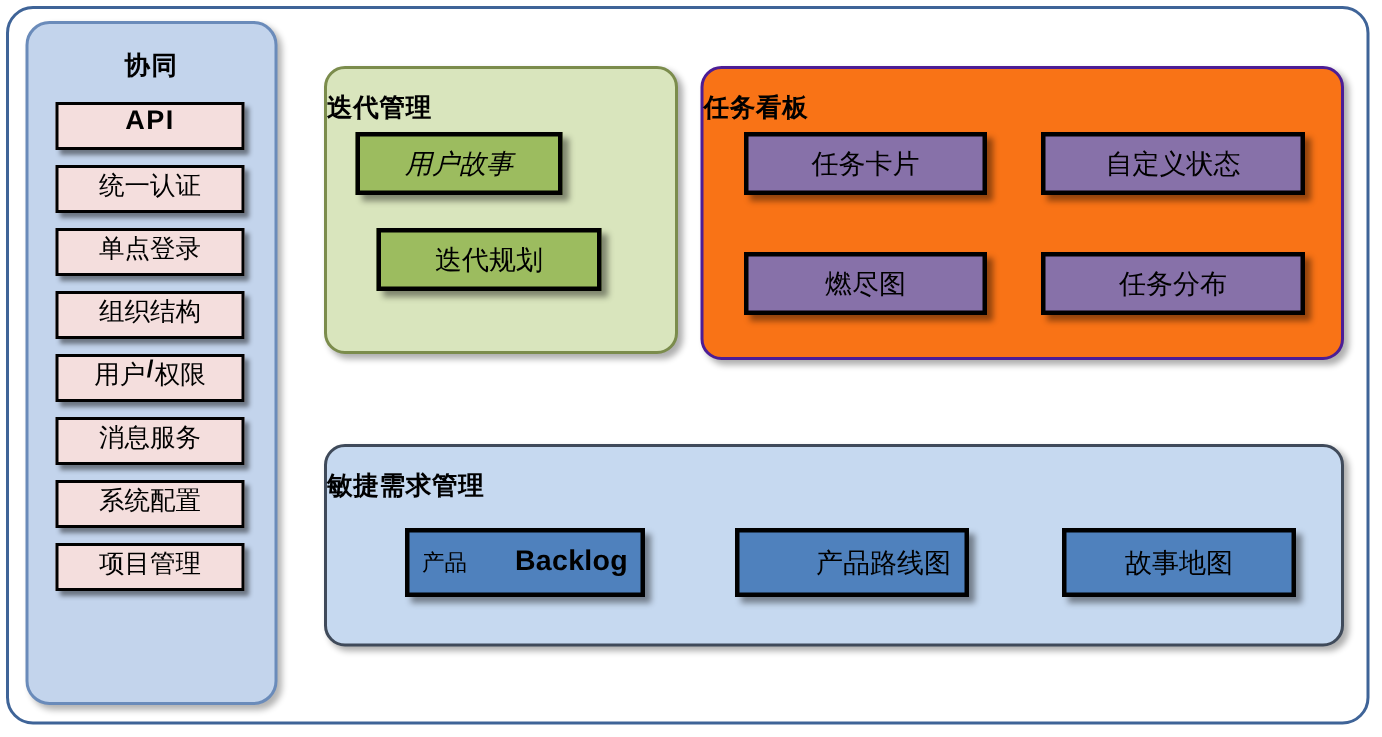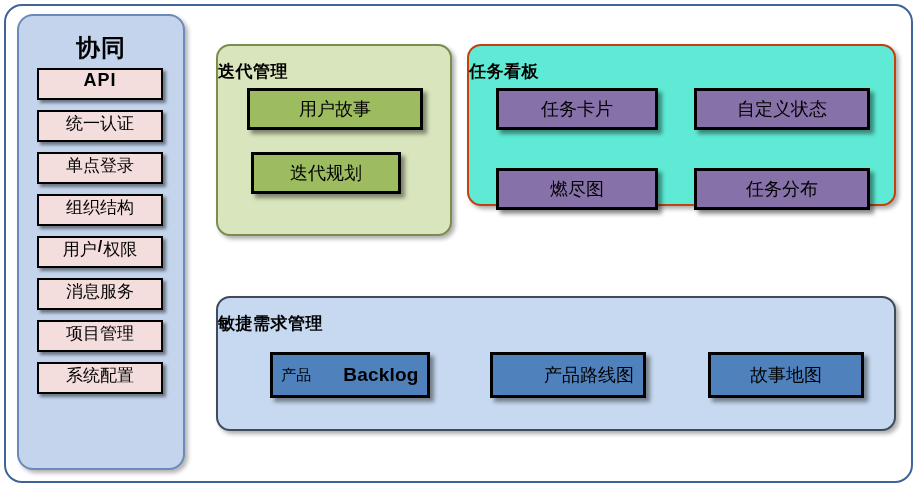--- a/index.html
+++ b/index.html
@@ -45,21 +45,21 @@
     border: 2px solid #6a8bba;
     border-radius: 16px;
     box-shadow: 3px 3px 4px rgba(0,0,0,0.30);
   }
   .sidebar-title {
     position: absolute;
     left: 0;
     top: 16px;
     width: 100%;
     text-align: center;
-    font-size: 24px;
+    font-size: 17px;
     font-weight: bold;
     color: #000000;
     letter-spacing: 1px;
   }
   .sidebar-items {
     position: absolute;
     left: 18px;
     top: 52px;
     width: 130px;
   }
@@ -117,23 +117,23 @@
     width: 236px;
     height: 192px;
     background: #d9e5bd;
     border: 2px solid #7b8c4c;
   }
   
   .group-taskboard {
     left: 467px;
     top: 44px;
     width: 429px;
-    height: 162px;
-    background: #5eead4;
-    border: 2px solid #c2410c;
+    height: 196px;
+    background: #f97316;
+    border: 2px solid #4c1d95;
   }
   
   .group-agile {
     left: 216px;
     top: 296px;
     width: 680px;
     height: 135px;
     background: #c6d9f0;
     border: 2px solid #3f4a5a;
   }
@@ -150,21 +150,21 @@
     font-family: "Liberation Serif", serif;
     font-size: 18px;
     color: #000000;
     white-space: nowrap;
   }
   .chip-green { background: #9cbc5f; }
   .chip-purple { background: #8771a9; }
   .chip-blue { background: #4f81bd; gap: 32px; }
 
   
-  .c-story   { left: 29px; top: 42px;  width: 176px; height: 42px; }
+  .c-story   { left: 19px; top: 42px;  width: 138px; height: 42px; font-style: italic; }
   .c-plan    { left: 33px; top: 106px; width: 150px; height: 42px; }
 
   
   .c-card    { left: 27px;  top: 42px;  width: 162px; height: 42px; }
   .c-status  { left: 225px; top: 42px;  width: 176px; height: 42px; }
   .c-burn    { left: 27px;  top: 122px; width: 162px; height: 42px; }
   .c-dist    { left: 225px; top: 122px; width: 176px; height: 42px; }
 
   
   .c-backlog { left: 52px;  top: 54px; width: 160px; height: 46px; }
@@ -207,24 +207,24 @@
       </div>
       <div class="side-item">
         <span>用户</span>
           <span class="slash">/</span>
           <span>权限</span>
       </div>
       <div class="side-item">
         <span>消息服务</span>
       </div>
       <div class="side-item">
+        <span>系统配置</span>
+      </div>
+      <div class="side-item">
         <span>项目管理</span>
-      </div>
-      <div class="side-item">
-        <span>系统配置</span>
       </div>
     </div>
   </div>
 
   <div class="group group-iteration">
     <div class="group-title">迭代管理</div>
     <div class="chip chip-green c-story">
       <span>用户故事</span>
     </div>
     <div class="chip chip-green c-plan">

